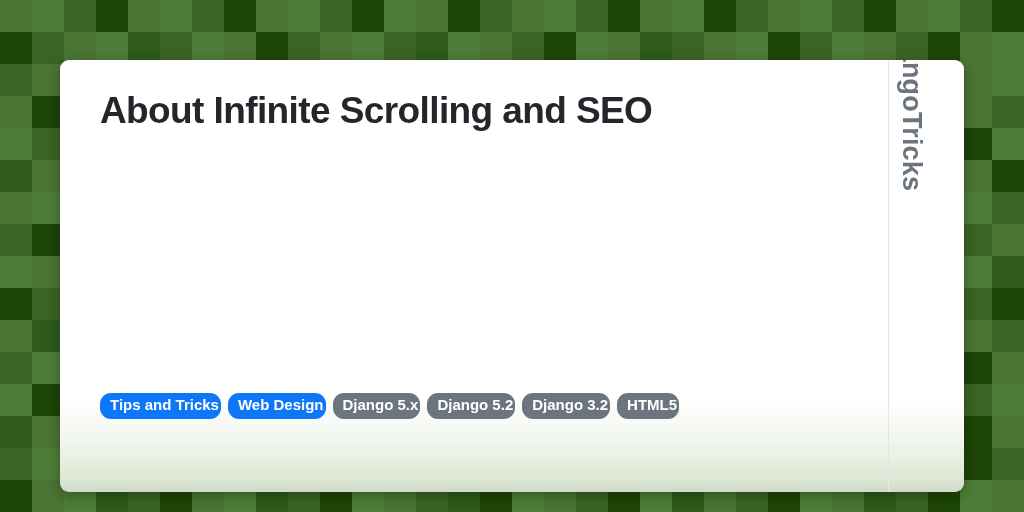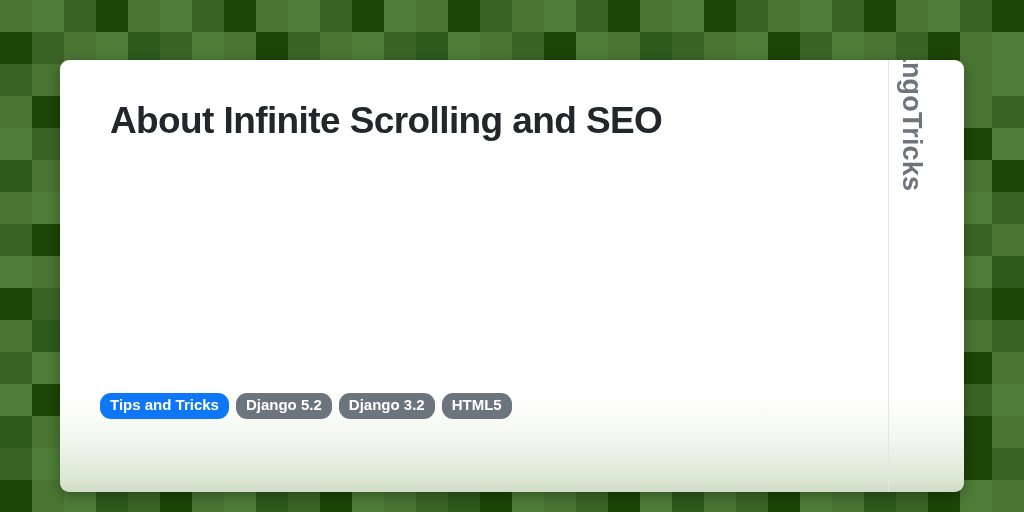--- a/index.html
+++ b/index.html
@@ -80,21 +80,21 @@
     transform: translateX(-50%) rotate(90deg);
     transform-origin: center top;
     white-space: nowrap;
     font-size: 27px;
     font-weight: 700;
     letter-spacing: 0.2px;
     color: #6c757d;
   }
 
   .title {
-    margin: 10px;
+    margin: 0;
     font-size: 37px;
     line-height: 1.12;
     font-weight: 900;
     letter-spacing: -0.6px;
     color: #23272b;
   }
 
   .body-copy {
     margin-top: 18px;
   }
@@ -110,21 +110,21 @@
     position: absolute;
     left: 40px;
     top: 333px;
     width: 740px;
     display: flex;
     flex-wrap: wrap;
     gap: 7px 7px;
   }
   .tag {
     display: inline-block;
-    padding: 3px 10px 4px 10px;
+    padding: 3px 2px 4px 10px;
     border-radius: 11px;
     font-size: 15px;
     font-weight: 700;
     line-height: 1.25;
     color: #ffffff;
     white-space: nowrap;
     text-decoration: none;
   }
   .tag.primary { background: #0d77f7; }
   .tag.muted   { background: #6c757d; }
@@ -651,20 +651,22 @@
 
   <div class="card">
 
     <div class="card-main">
 
       <h1 class="title">About Infinite Scrolling and SEO</h1>
 
 
       <div class="tags" id="tag-list">
           <span class="tag primary">Tips and Tricks</span>
+          <span class="tag primary">Web Design</span>
+          <span class="tag muted">Django 5.x</span>
           <span class="tag muted">Django 5.2</span>
           <span class="tag muted">Django 3.2</span>
           <span class="tag muted">HTML5</span>
         </div>
 
     </div>
 
     <div class="card-side">
       <div class="handle">@DjangoTricks</div>
     </div>

